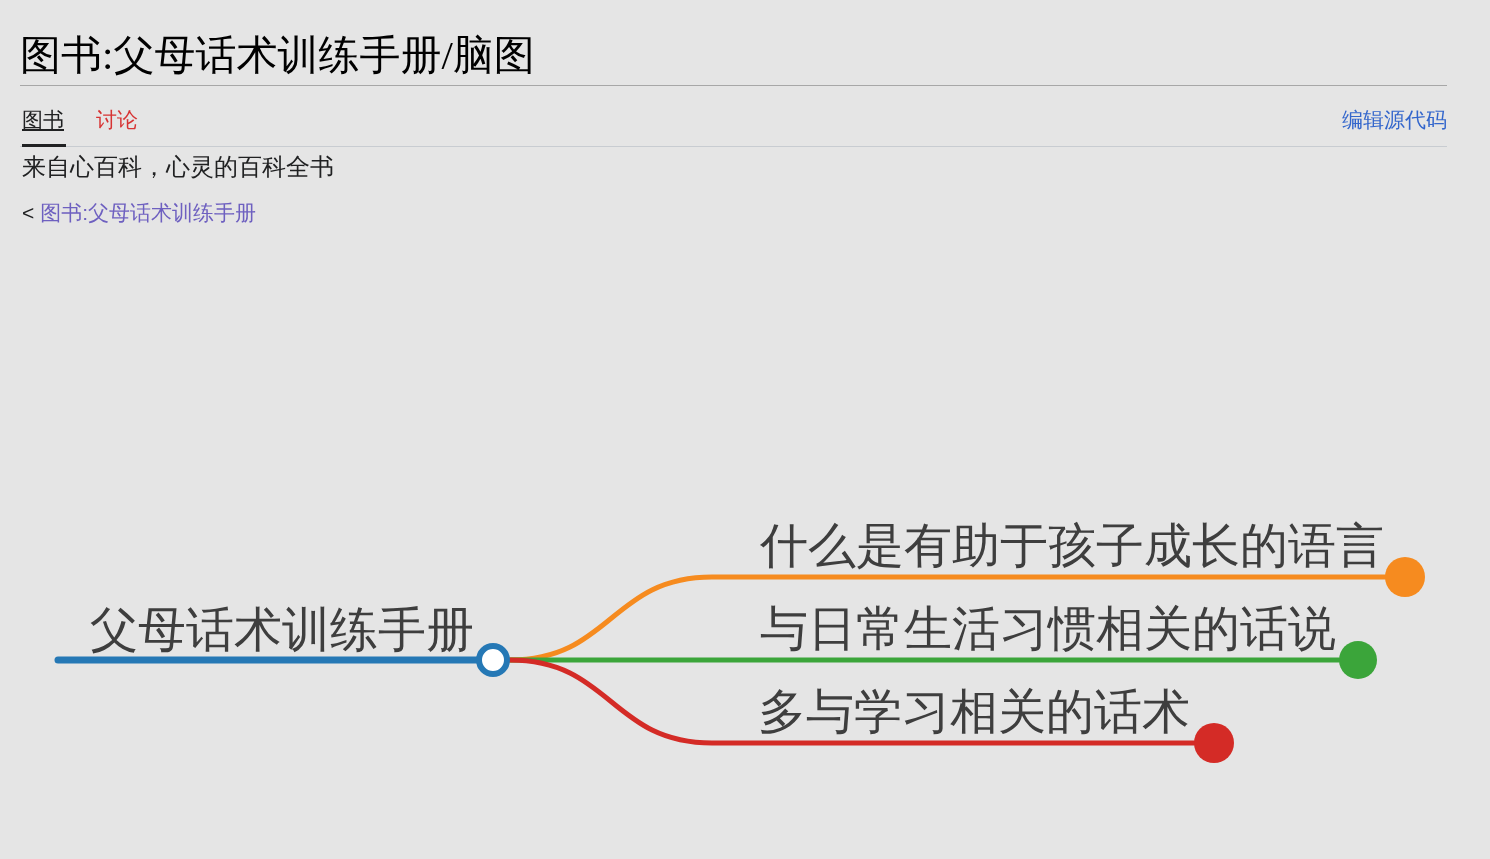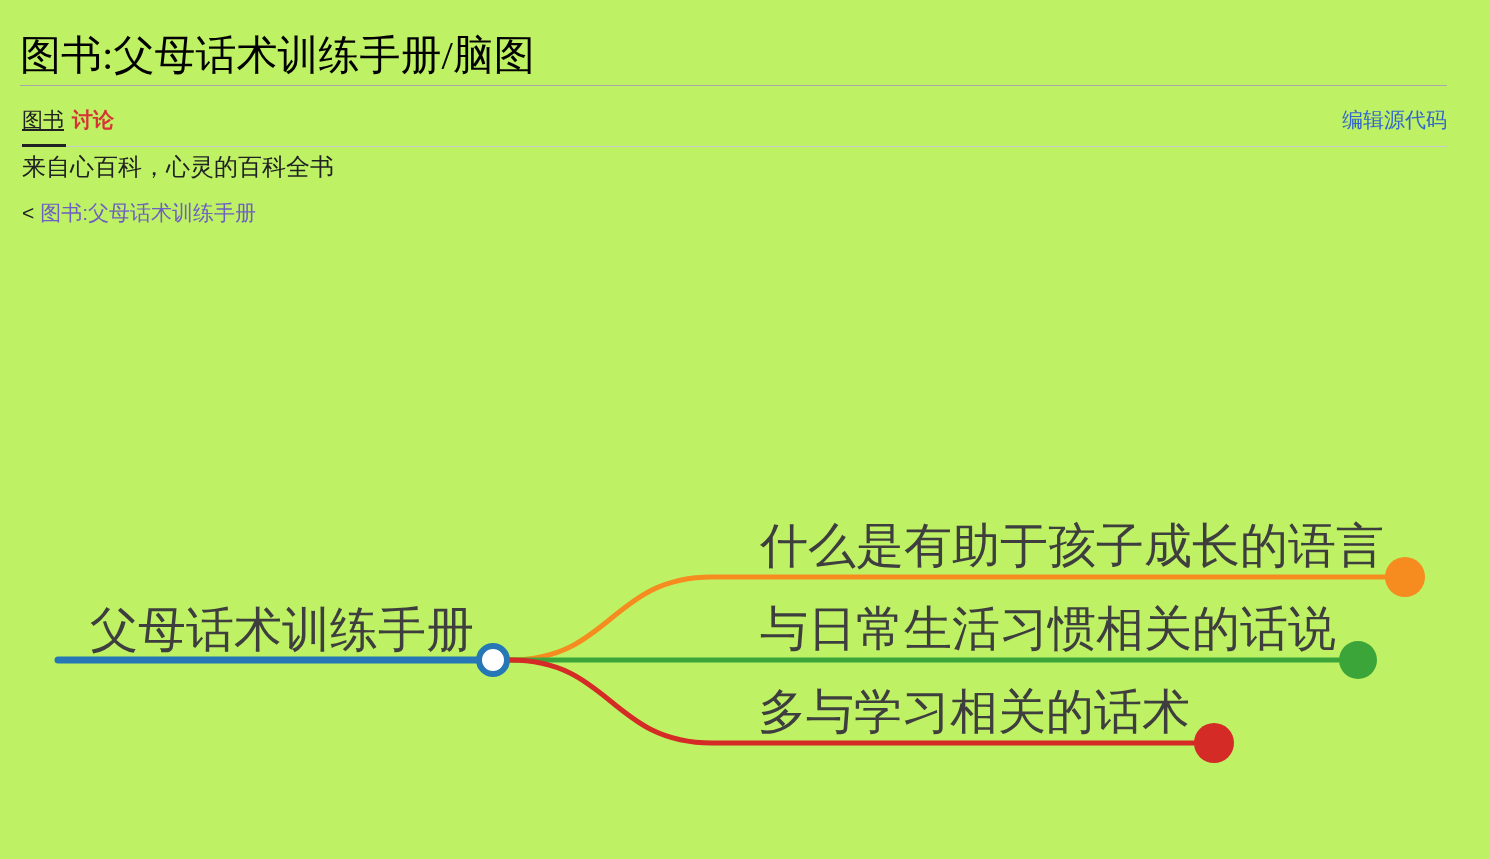--- a/index.html
+++ b/index.html
@@ -1,26 +1,26 @@
 <!DOCTYPE html>
 <html><head>
 <meta charset="utf-8">
 <style>
   html,body{margin:0;padding:0;background:#fff;}
-  .screen{position:relative;width:1490px;height:859px;background:#bef264;overflow:hidden;
+  .screen{position:relative;width:1490px;height:859px;background:#e5e5e5;overflow:hidden;
           font-family:"Liberation Sans", sans-serif;color:#202122;}
 
   .page-title{position:absolute;left:20px;top:33px;margin:0;
               font-family:"Liberation Serif", serif;font-weight:400;
               font-size:41px;line-height:1.1;color:#000;white-space:nowrap;}
   .title-rule{position:absolute;left:20px;top:85px;width:1427px;height:1px;background:#a7a7a7;}
 
   .tab{position:absolute;top:108px;font-size:21px;line-height:24px;white-space:nowrap;cursor:pointer;}
   .tab-book{left:22px;color:#202122;text-decoration:underline;}
-  .tab-talk{left:72px;color:#d73333;font-weight:bold;}
+  .tab-talk{left:96px;color:#d73333;}
   .edit-link{position:absolute;top:108px;right:43px;font-size:21px;line-height:24px;
              color:#3366cc;white-space:nowrap;cursor:pointer;}
   .tab-rule{position:absolute;left:20px;top:146px;width:1427px;height:1px;background:#c8ccd1;}
   .tab-active-bar{position:absolute;left:22px;top:144px;width:44px;height:3px;background:#202122;}
 
   .tagline{position:absolute;left:22px;top:155px;font-size:24px;line-height:23px;color:#202122;white-space:nowrap;}
 
   .backrow{position:absolute;left:22px;top:200px;font-size:21px;line-height:25px;white-space:nowrap;}
   .back-prefix{color:#202122;margin-right:6px;}
   .back-link{color:#6e60c0;cursor:pointer;}

